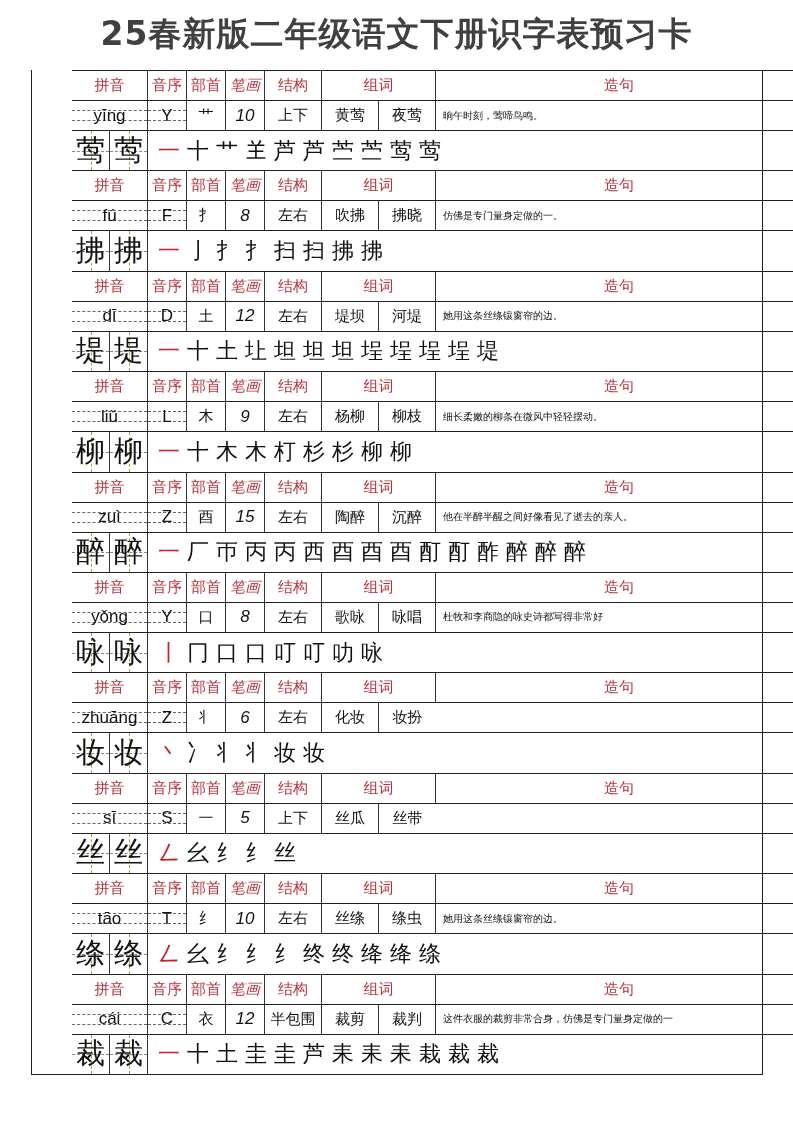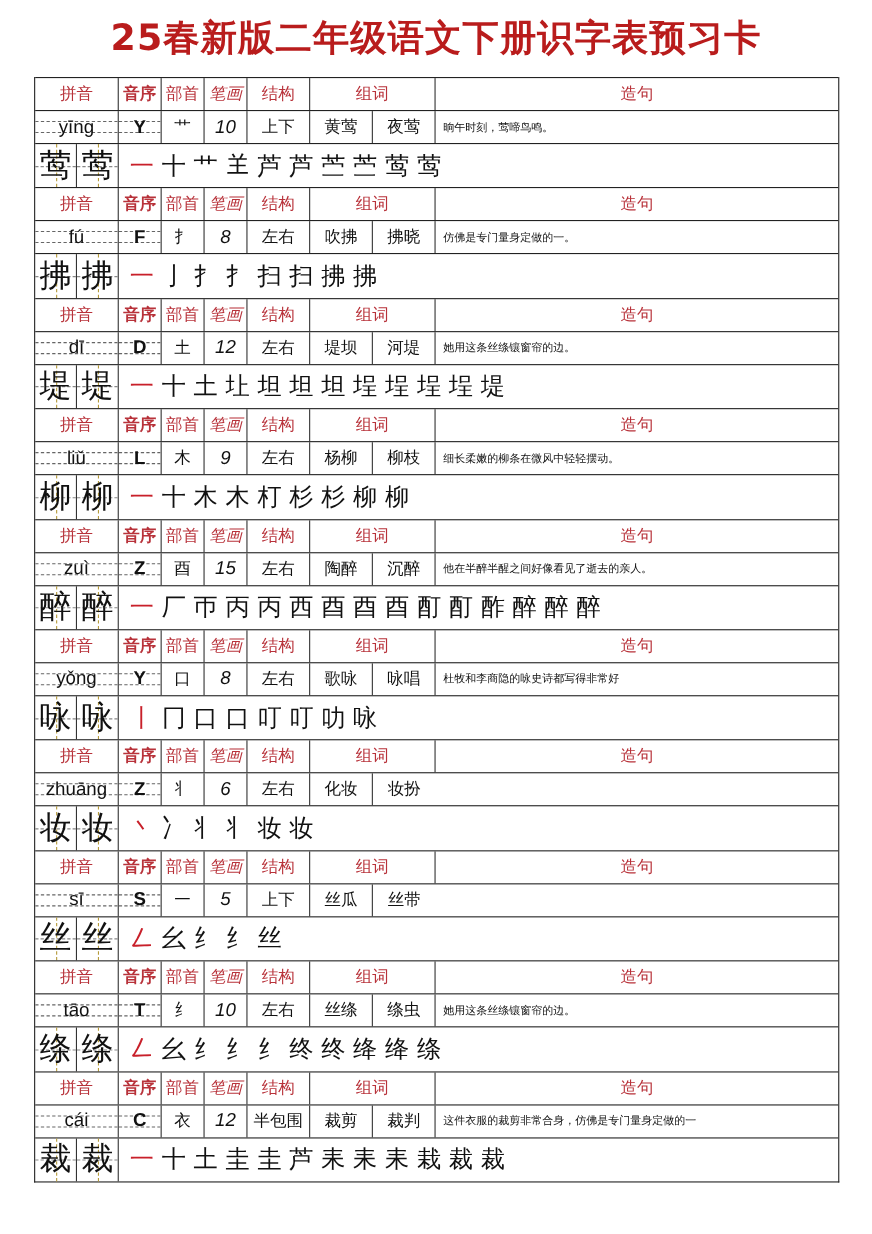--- a/index.html
+++ b/index.html
@@ -1,31 +1,31 @@
 <!DOCTYPE html>
 <html><head>
 <meta charset="utf-8">
 <style>
   html, body { margin: 0; padding: 0; background: #ffffff; }
   body { width: 793px; height: 1122px; position: relative; overflow: hidden;
          font-family: "DejaVu Serif", "Liberation Serif", serif; color: #111; }
   .title { position: absolute; left: 0; top: 12px; width: 793px; text-align: center;
            font-family: "DejaVu Sans", "Liberation Sans", sans-serif; font-weight: bold;
-           font-size: 33px; letter-spacing: 1px; color: #b91c1c; line-height: 44px; }
+           font-size: 33px; letter-spacing: 1px; color: #404040; line-height: 44px; }
   .sheet { position: absolute; left: 31px; top: 70px; width: 730px;
            border-left: 1.5px solid #222; border-right: 1.5px solid #222; border-bottom: 1.5px solid #222; }
-  .block { position: relative; height: 100.4px; }
+  .block { position: relative; height: 100.4px; margin-left: 40px; }
   .row { position: absolute; left: 0; width: 730px; display: flex; border-top: 1.5px solid #222; box-sizing: border-box; }
   .hdr { top: 0; height: 30px; }
   .info { top: 30px; height: 30px; text-align: right; }
   .chars { top: 60px; height: 40.4px; }
   .cell { box-sizing: border-box; border-right: 1px solid #333; display: flex; align-items: center; justify-content: center;
           height: 100%; overflow: hidden; white-space: nowrap; }
   .cell:last-child { border-right: none; }
-  .c-py { width: 76px; } .c-yx { width: 39px; font-weight: bold; } .c-bs { width: 39px; } .c-bh { width: 39px; font-style: italic; }
+  .c-py { width: 76px; } .c-yx { width: 39px; } .c-bs { width: 39px; } .c-bh { width: 39px; font-style: italic; }
   .c-jg { width: 57px; } .c-zc { width: 114px; } .c-zc1 { width: 57px; } .c-zc2 { width: 57px; } .c-zj { flex: 1; }
   .hdr .cell { color: #b8323a; font-size: 15px; }
   .info .cell { font-size: 15px; }
   .info .num { font-family: "Liberation Sans", "DejaVu Sans", sans-serif; font-size: 17px; }
   .info .pinyin { font-family: "Liberation Sans", "DejaVu Sans", sans-serif; font-size: 17px; position: relative; }
   .dotted { position: relative; }
   .dotted::before, .dotted::after { content: ""; position: absolute; left: 0; right: 0; border-top: 1px dashed #666; }
   .dotted::before { top: 9px; } .dotted::after { top: 19px; }
   .dotted span { position: relative; z-index: 1; background: transparent; }
   .info .sentence { justify-content: flex-start; padding-left: 7px; font-size: 10px; }

